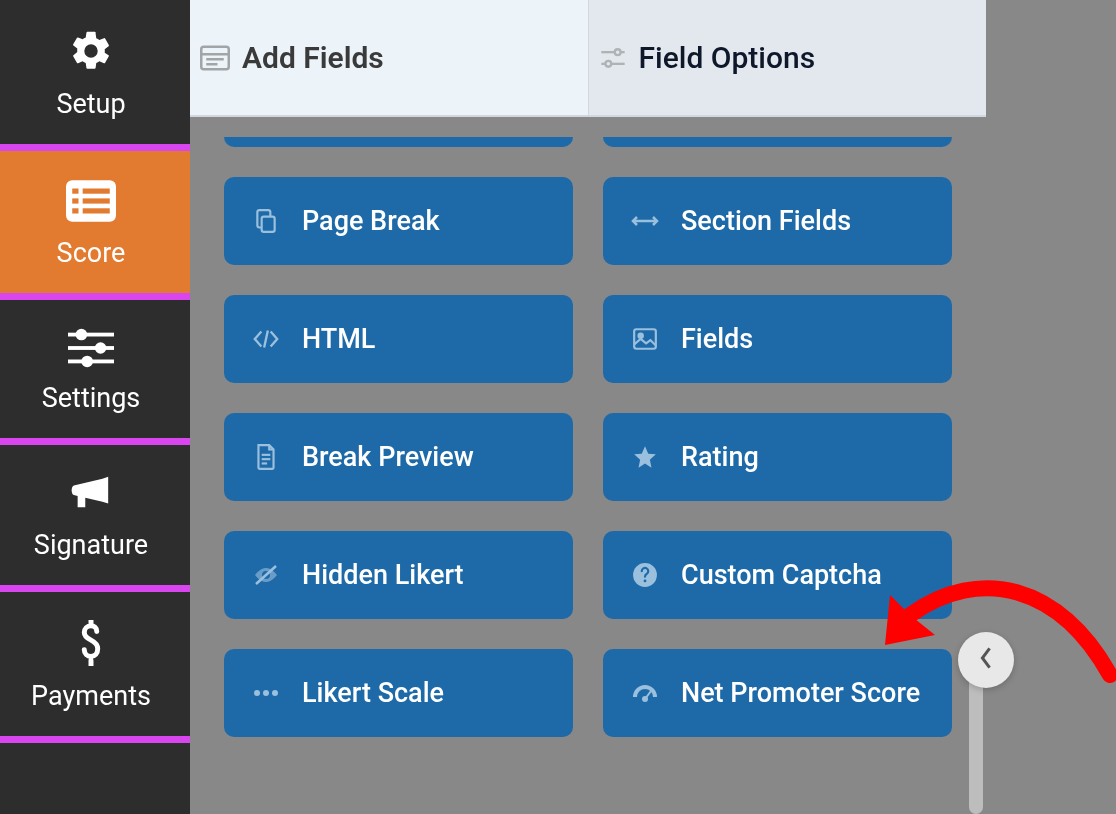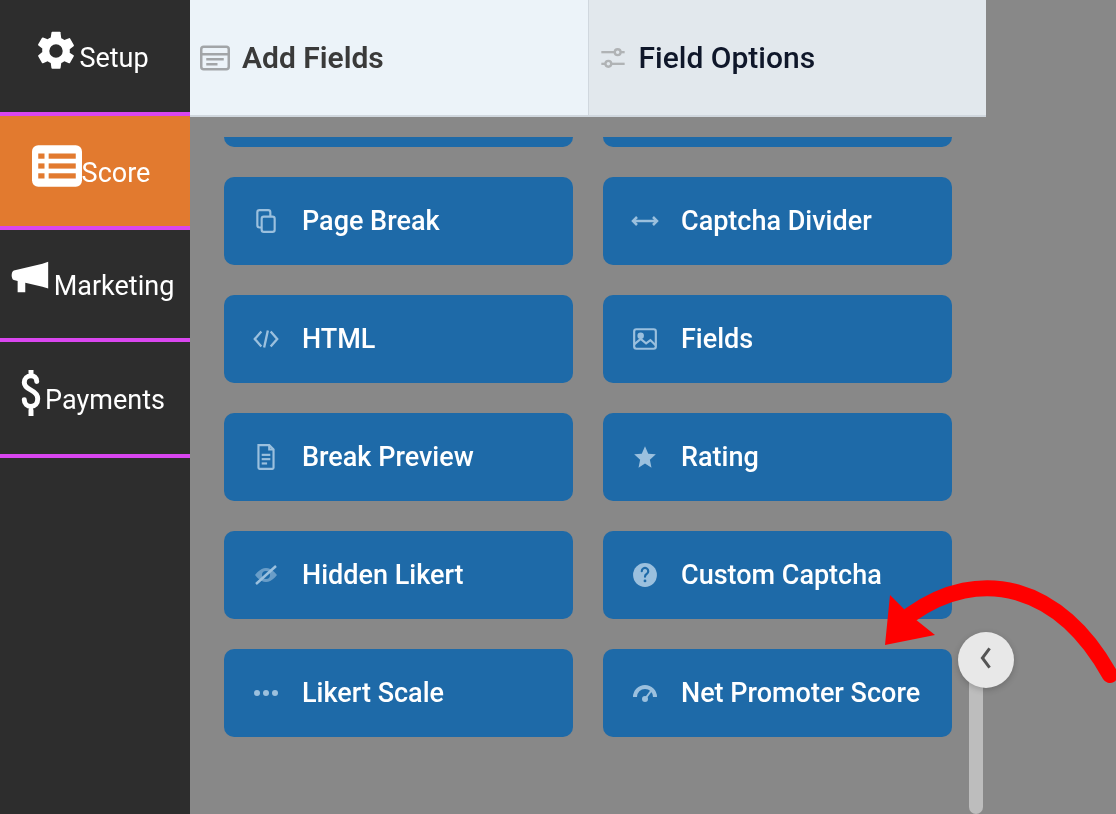--- a/index.html
+++ b/index.html
@@ -22,27 +22,27 @@
     }
     .sidebar {
       width: 190px;
       background: #2d2d2d;
       display: flex;
       flex-direction: column;
       flex-shrink: 0;
     }
     .sidebar-item {
       display: flex;
-      flex-direction: row;
+      flex-direction: column;
       align-items: center;
       justify-content: center;
       padding: 28px 18px 24px 10px;
       color: #fff;
       cursor: pointer;
-      border-bottom: 4px solid #d946ef;
+      border-bottom: 7px solid #d946ef;
     }
     .sidebar-item.active {
       background: #e27a2f;
     }
     .sidebar-item .icon {
       margin-bottom: 14px;
       display: flex;
       align-items: center;
       justify-content: center;
     }
@@ -192,26 +192,39 @@
             <rect x="3" y="8.75" width="3" height="2.5" fill="#e27a2f"></rect>
             <rect x="8" y="8.75" width="13" height="2.5" fill="#e27a2f"></rect>
             <rect x="3" y="13.5" width="3" height="2.5" fill="#e27a2f"></rect>
             <rect x="8" y="13.5" width="13" height="2.5" fill="#e27a2f"></rect>
           </svg>
       </span>
       <span class="label">Score</span>
     </div>
     <div class="sidebar-item">
       <span class="icon">
+        <svg width="46" height="40" viewBox="0 0 24 20" fill="#fff">
+            <rect x="0" y="2" width="24" height="2"></rect>
+            <circle cx="7" cy="3" r="3"></circle>
+            <rect x="0" y="9" width="24" height="2"></rect>
+            <circle cx="17" cy="10" r="3"></circle>
+            <rect x="0" y="16" width="24" height="2"></rect>
+            <circle cx="10" cy="17" r="3"></circle>
+          </svg>
+      </span>
+      <span class="label">Settings</span>
+    </div>
+    <div class="sidebar-item">
+      <span class="icon">
         <svg width="46" height="42" viewBox="0 0 24 22" fill="#fff">
             <path d="M21,2 L21,16 L18,15 L9,13 L9,18 L5,18 L5,12 L3,11.5 C1.5,11 1.5,7 3,6.5 L18,3 Z M21,9 C23,9 23,9 23,9 C23,9 23,9 21,9"></path>
             <path d="M20,7 A3,3 0 0,1 20,11 Z"></path>
           </svg>
       </span>
-      <span class="label">Marketing</span>
+      <span class="label">Signature</span>
     </div>
     <div class="sidebar-item">
       <span class="icon">
         <svg width="28" height="46" viewBox="0 0 12 24" fill="#fff">
             <path d="M6,0 L6,3 M6,21 L6,24 M9,6 C9,4 7.5,3 6,3 C4,3 2.5,4.5 2.5,6.5 C2.5,8.5 4,9.5 6,10.5 C8,11.5 9.5,12.5 9.5,15 C9.5,17.5 8,19 6,19 C4,19 2.5,17.5 2.5,15.5" stroke="#fff" stroke-width="2.6" fill="none" stroke-linecap="round"></path>
           </svg>
       </span>
       <span class="label">Payments</span>
     </div>
   </div>
@@ -258,21 +271,21 @@
             <span>Page Break</span>
           </div>
           <div class="field-btn">
             <span class="field-icon">
               <svg width="28" height="16" viewBox="0 0 28 16" fill="currentColor">
                   <path d="M2,8 L26,8" stroke="currentColor" stroke-width="2.5"></path>
                   <path d="M6,4 L2,8 L6,12" stroke="currentColor" stroke-width="2.5" fill="none"></path>
                   <path d="M22,4 L26,8 L22,12" stroke="currentColor" stroke-width="2.5" fill="none"></path>
                 </svg>
             </span>
-            <span>Captcha Divider</span>
+            <span>Section Fields</span>
           </div>
 
           <div class="field-btn">
             <span class="field-icon">
               <svg width="30" height="22" viewBox="0 0 30 22" fill="none" stroke="currentColor" stroke-width="2.5">
                   <path d="M10,3 L3,11 L10,19"></path>
                   <path d="M20,3 L27,11 L20,19"></path>
                   <line x1="17" y1="2" x2="13" y2="20"></line>
                 </svg>
             </span>

